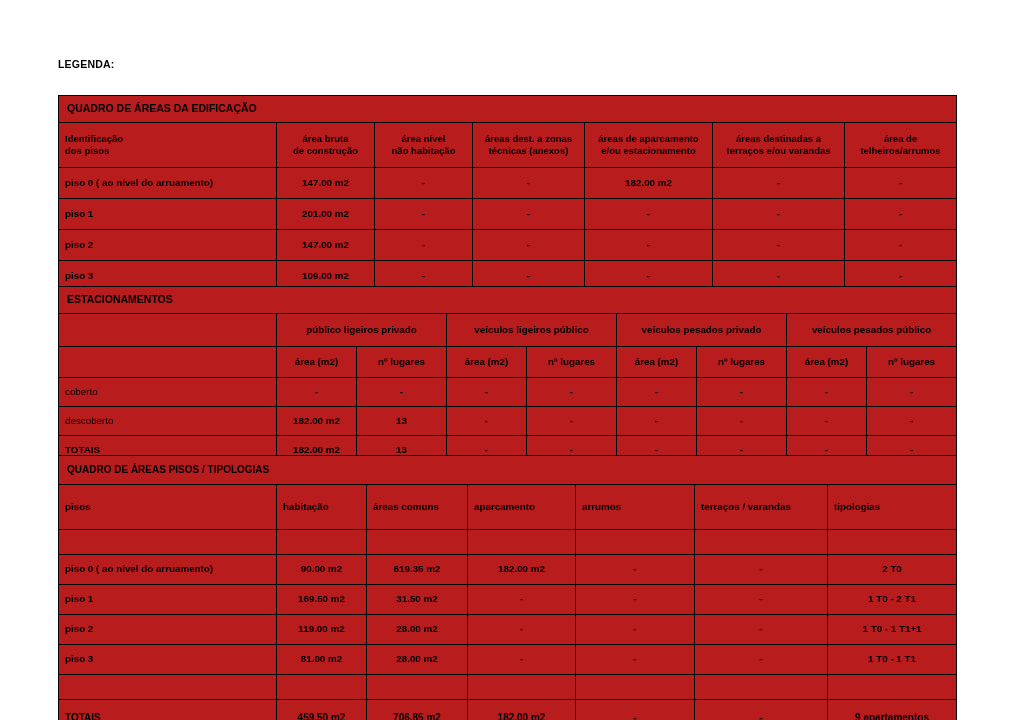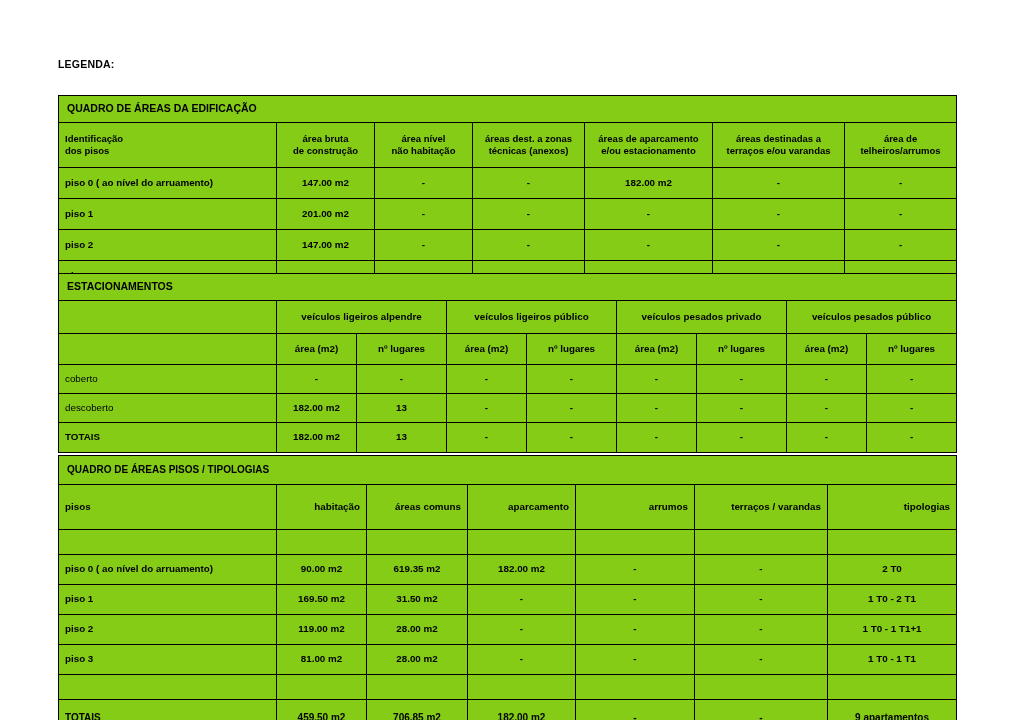--- a/index.html
+++ b/index.html
@@ -26,21 +26,21 @@
     left: 58px;
     top: 58px;
     font-size: 10.5px;
     font-weight: bold;
     letter-spacing: 0.2px;
   }
 
   table.grid {
     border-collapse: collapse;
     table-layout: fixed;
-    background: #84cc16;
+    background: #b91c1c;
   }
   table.grid td {
     border: 1px solid #000;
     font-size: 10px;
     padding: 4px 6px;
     vertical-align: middle;
     line-height: 1.25;
   }
 
   
@@ -81,21 +81,21 @@
     font-weight: bold;
     font-size: 10px;
     text-align: center;
   }
   #tbl-edificacao .totals td.first { text-align: left; }
 
   
   #tbl-estacionamentos {
     position: absolute;
     left: 58px;
-    top: 273px;
+    top: 286px;
     width: 898px;
   }
   #tbl-estacionamentos td {
     font-size: 9.8px;
   }
   #tbl-estacionamentos .hdr-title td {
     font-weight: bold;
     font-size: 10.5px;
     height: 20px;
     padding: 3px 8px;
@@ -135,21 +135,21 @@
   }
   #tbl-tipologias .hdr-title td {
     font-weight: bold;
     font-size: 10px;
     height: 22px;
     padding: 3px 8px;
   }
   #tbl-tipologias .col-head td {
     font-weight: bold;
     font-size: 9.8px;
-    text-align: right;
+    text-align: left;
     height: 36px;
   }
   #tbl-tipologias .col-head td.first { text-align: left; }
   #tbl-tipologias .data td {
     text-align: center;
     height: 21px;
     font-weight: bold;
     font-size: 9.8px;
   }
   #tbl-tipologias .data td.first { text-align: left; }
@@ -280,21 +280,21 @@
       <col style="width:90px">
       <col style="width:80px">
       <col style="width:90px">
     </colgroup>
     <tbody>
       <tr class="hdr-title">
         <td colspan="9">ESTACIONAMENTOS</td>
       </tr>
       <tr class="group-head">
         <td></td>
-        <td colspan="2">veículos ligeiros alpendre</td>
+        <td colspan="2">público ligeiros privado</td>
         <td colspan="2">veículos ligeiros público</td>
         <td colspan="2">veículos pesados privado</td>
         <td colspan="2">veículos pesados público</td>
       </tr>
       <tr class="sub-head">
         <td></td>
         <td>área (m2)</td>
         <td>nº lugares</td>
         <td>área (m2)</td>
         <td>nº lugares</td>

